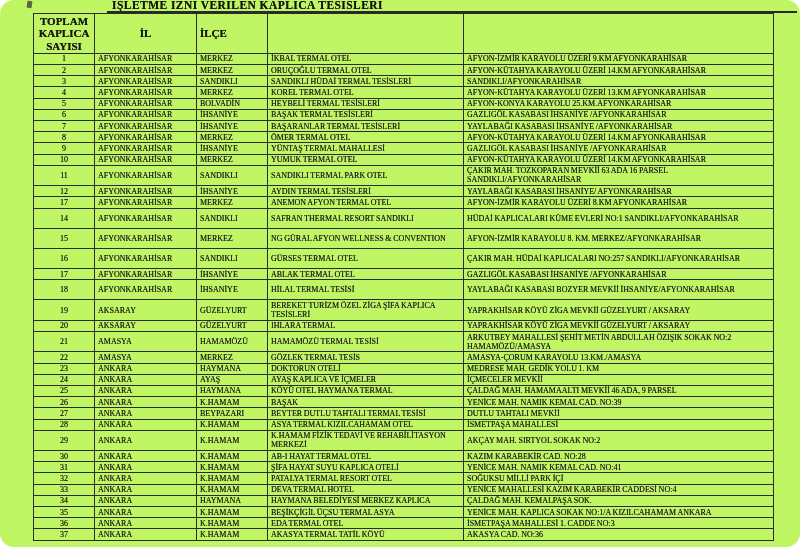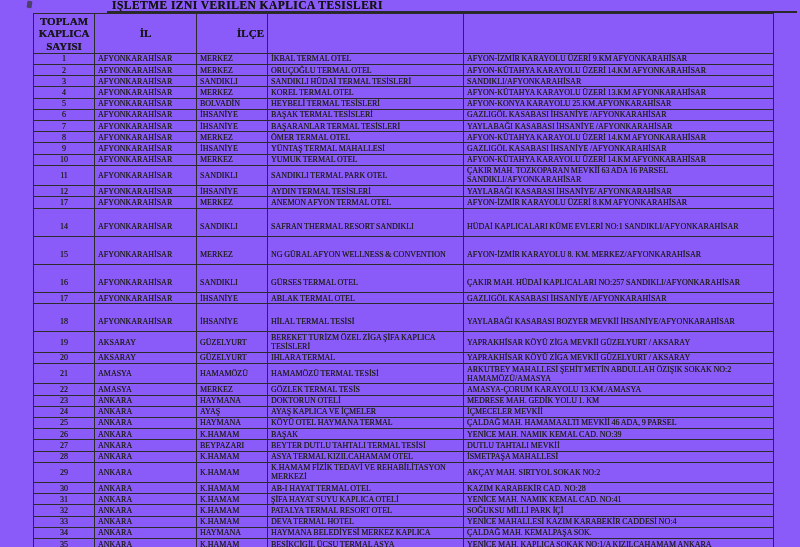--- a/index.html
+++ b/index.html
@@ -1,21 +1,22 @@
 <!DOCTYPE html>
 <html><head>
 <meta charset="utf-8">
 <style>
   html,body{margin:0;padding:0;background:#ffffff;}
   .page{
     position:relative;width:800px;height:547px;overflow:hidden;
-    background:#8b5cf6;
+    background:#bef264;
     font-family:"Liberation Serif","DejaVu Serif",serif;
     color:#1e1e1e;
     filter:blur(0.22px) contrast(1.03);
+    border-radius:14px;
   }
   .title{
     position:absolute;top:-1px;left:112px;
     font-weight:bold;font-size:11.5px;letter-spacing:0.45px;white-space:nowrap;
     color:#161616;text-shadow:0 0 0.6px rgba(25,25,25,0.8);
   }
   .title-underline{
     position:absolute;top:11px;left:107px;width:690px;height:1.8px;
     background:#2c2c2c;
   }
@@ -35,24 +36,24 @@
     overflow:hidden;vertical-align:middle;
     color:#222;text-shadow:0 0 0.55px rgba(30,30,30,0.75);
     word-spacing:-0.3px;
   }
   .kaplica thead th{
     height:28px;font-size:11px;font-weight:bold;color:#1a1a1a;
     text-shadow:0 0 0.6px rgba(20,20,20,0.85);
   }
   .th-count{text-align:center;padding:1px 4px;}
   .th-il{text-align:center;}
-  .th-ilce{text-align:right;padding-left:4px;}
+  .th-ilce{text-align:left;padding-left:4px;}
   .cell-count{text-align:center;}
   .cell-il,.cell-ilce,.cell-tesis,.cell-adres{text-align:left;}
-  tr.pad td{padding-top:13px;padding-bottom:5px;}
+  tr.pad td{padding-top:5px;padding-bottom:5px;}
 </style>
 </head>
 <body>
 
 <div class="page">
   <div class="title">İŞLETME İZNİ VERİLEN KAPLICA TESİSLERİ</div>
   <div class="title-underline"></div>
   <div class="artifact"></div>
 
   <table class="kaplica">

